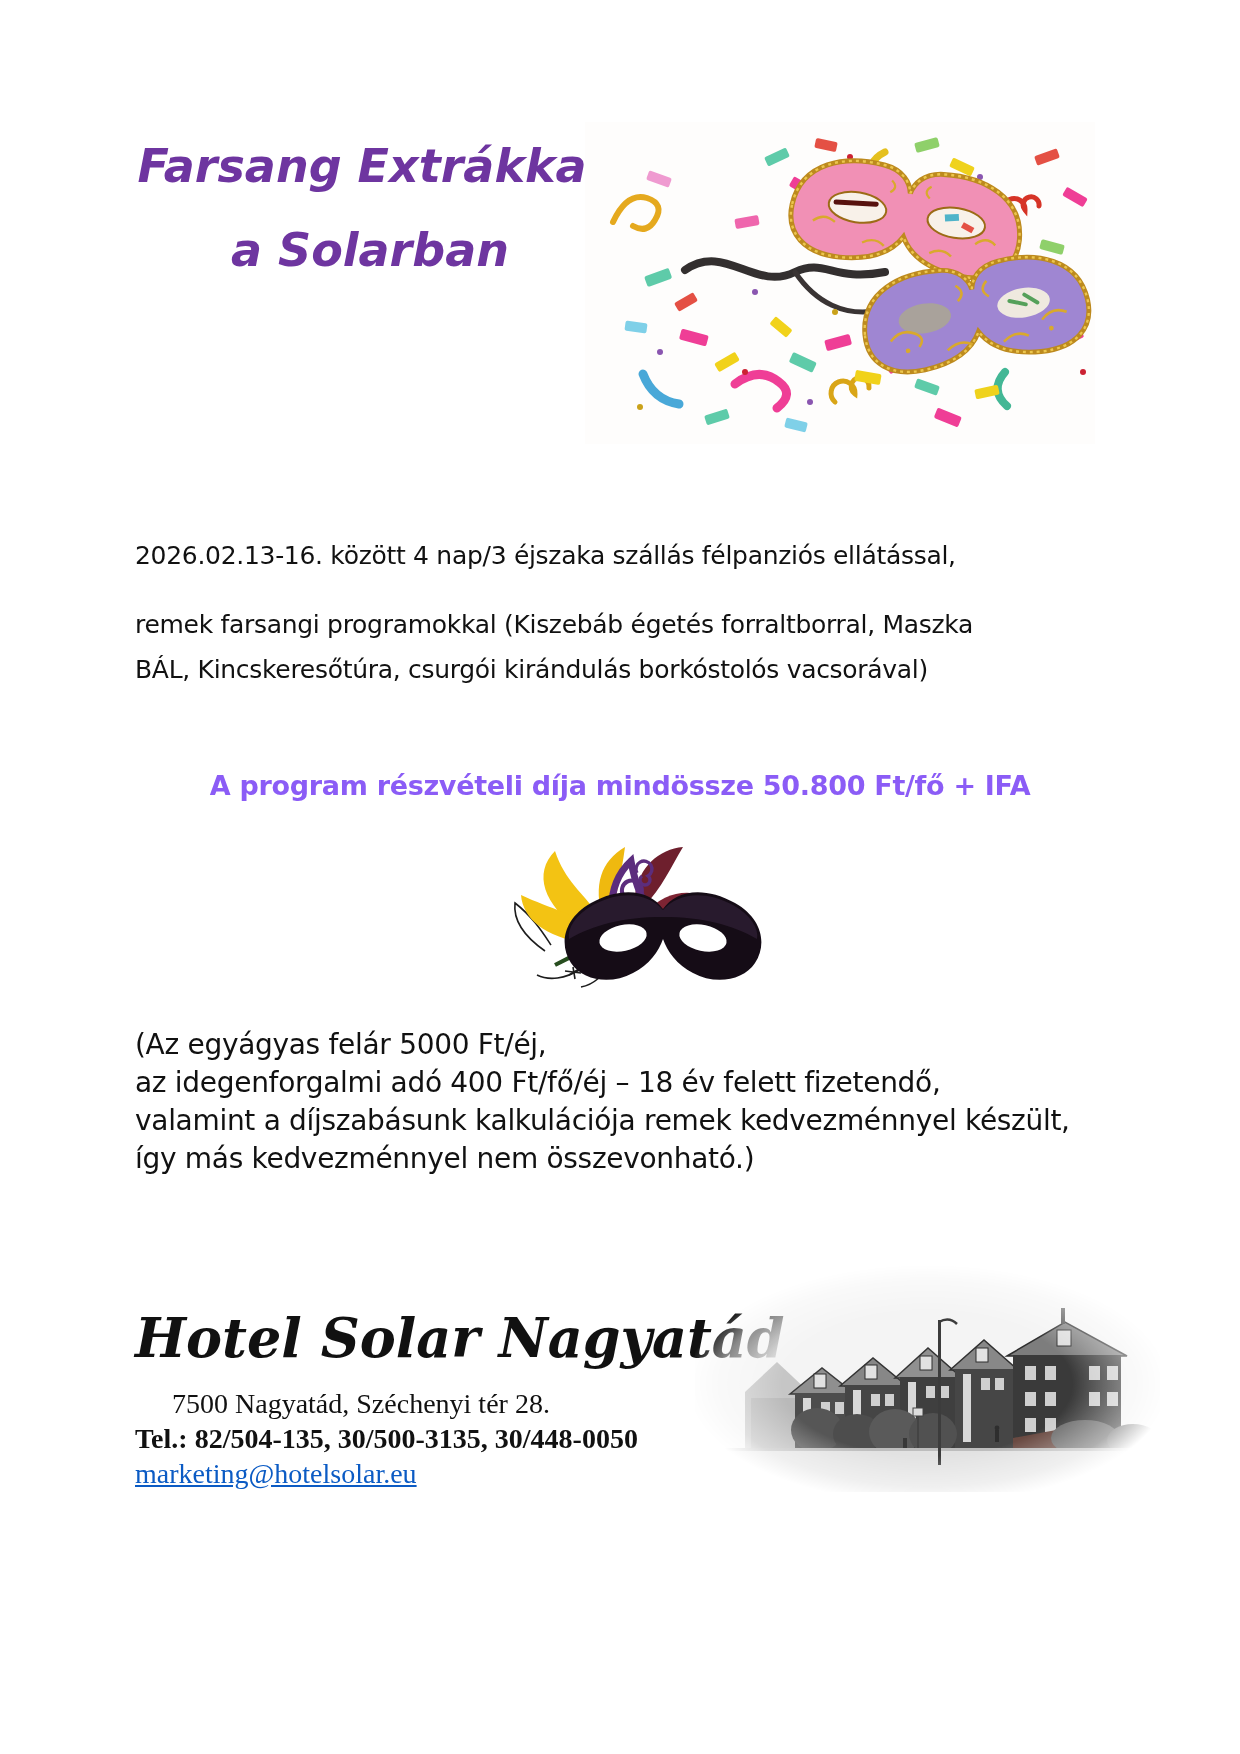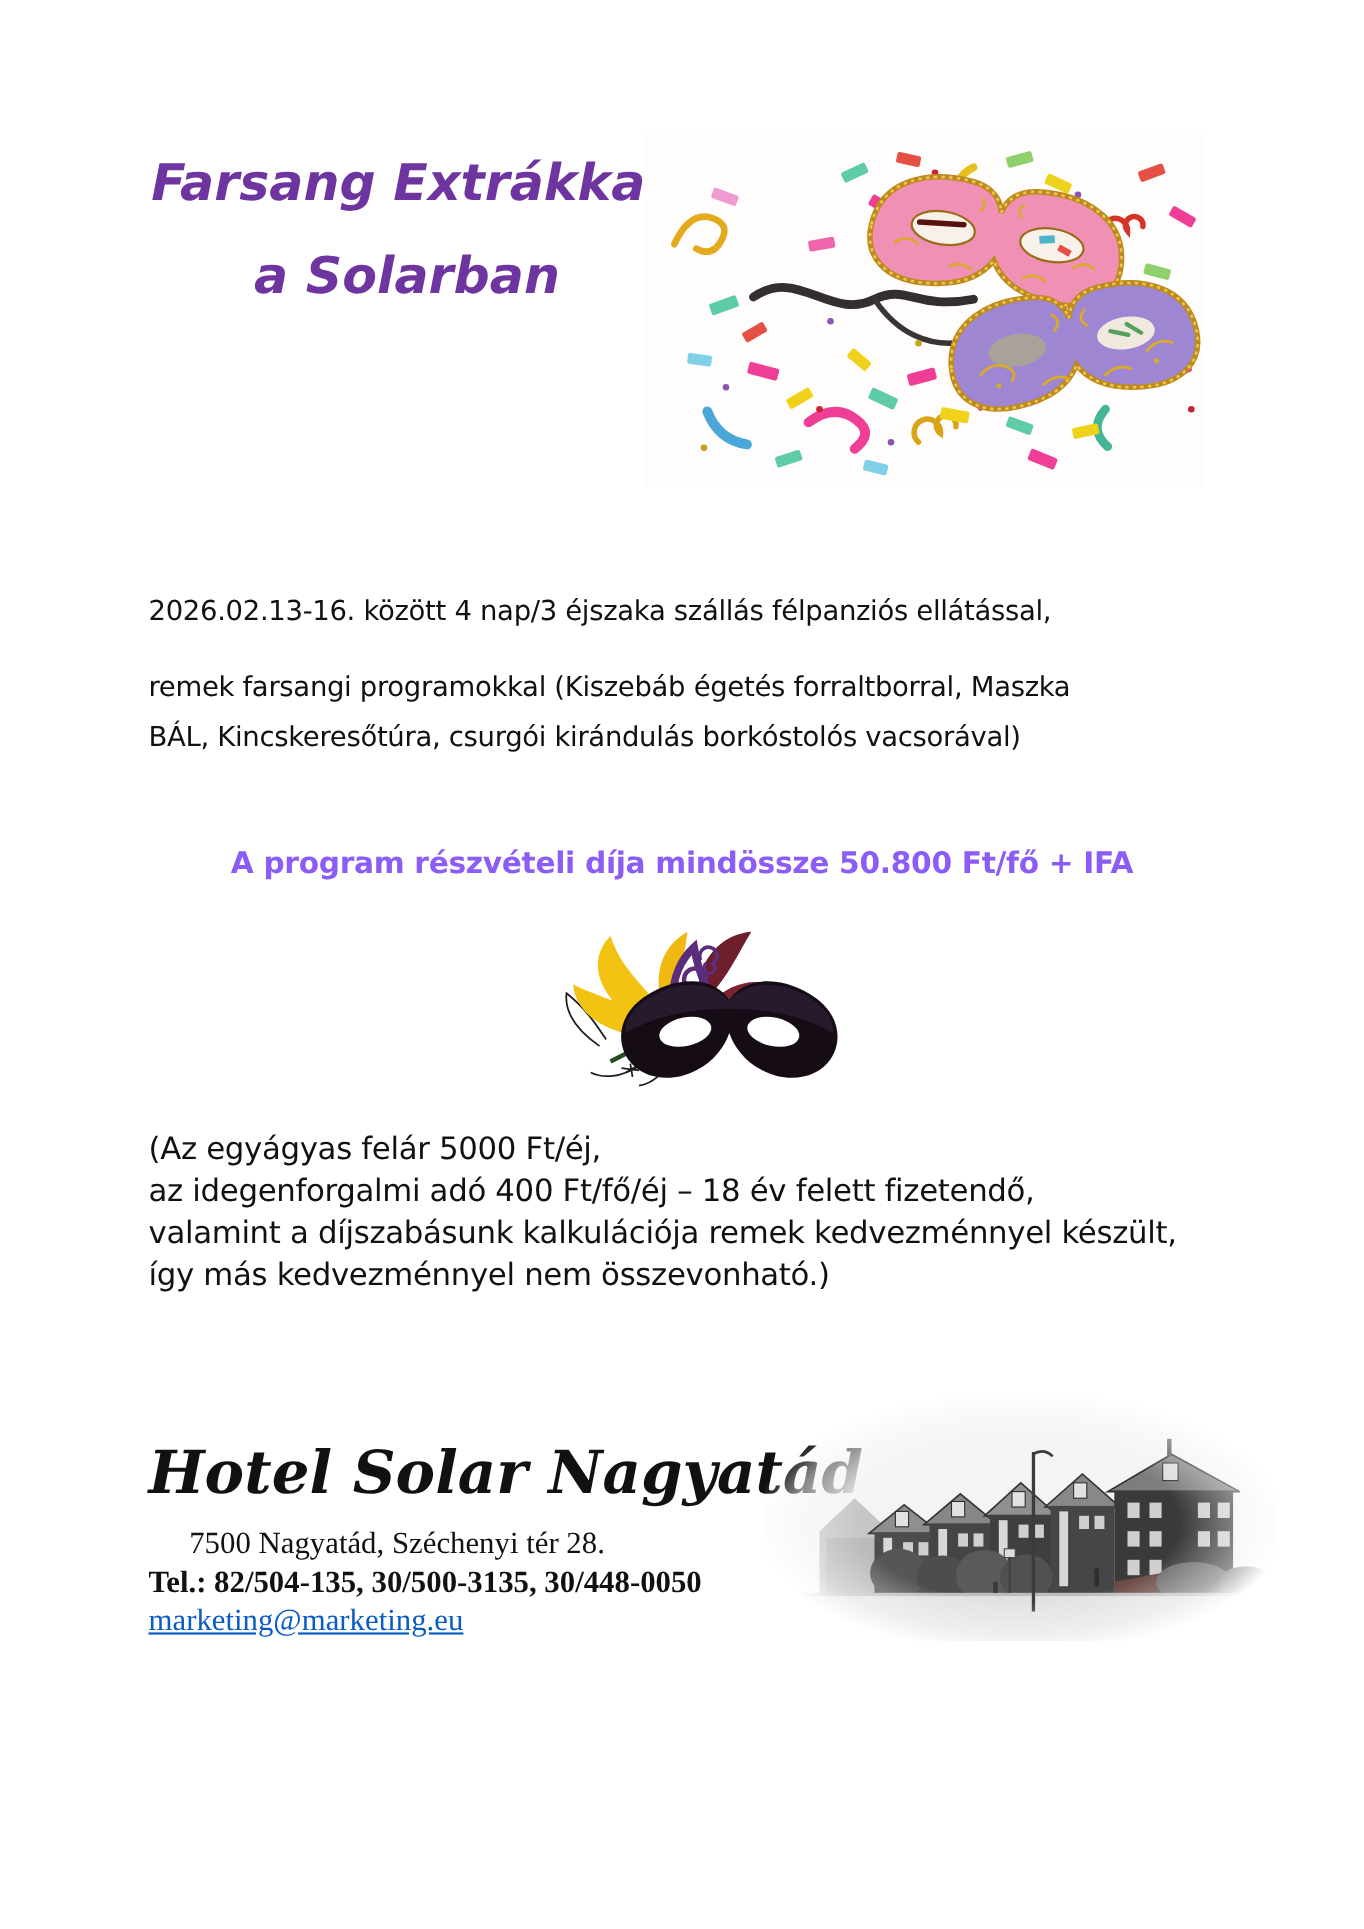--- a/index.html
+++ b/index.html
@@ -177,21 +177,21 @@
   <div class="abs notes">
     <div>(Az egyágyas felár 5000 Ft/éj,</div>
     <div>az idegenforgalmi adó 400 Ft/fő/éj – 18 év felett fizetendő,</div>
     <div>valamint a díjszabásunk kalkulációja remek kedvezménnyel készült,</div>
     <div>így más kedvezménnyel nem összevonható.)</div>
   </div>
 
   <div class="abs hotel-name">Hotel Solar Nagyatád</div>
   <div class="abs address">7500 Nagyatád, Széchenyi tér 28.</div>
   <div class="abs tel">Tel.: 82/504-135, 30/500-3135, 30/448-0050</div>
-  <a class="abs email" href="#">marketing@marketing.eu</a>
+  <a class="abs email" href="#">marketing@hotelsolar.eu</a>
 
   <svg class="abs hotelphoto" viewBox="0 0 465 230" xmlns="http://www.w3.org/2000/svg">
     <defs>
       <radialGradient id="hpfade" cx="0.5" cy="0.53" r="0.52">
         <stop offset="0" stop-color="#ffffff"></stop>
         <stop offset="0.6" stop-color="#ffffff"></stop>
         <stop offset="0.86" stop-color="#888888"></stop>
         <stop offset="1" stop-color="#000000"></stop>
       </radialGradient>
       <mask id="hpmask">

